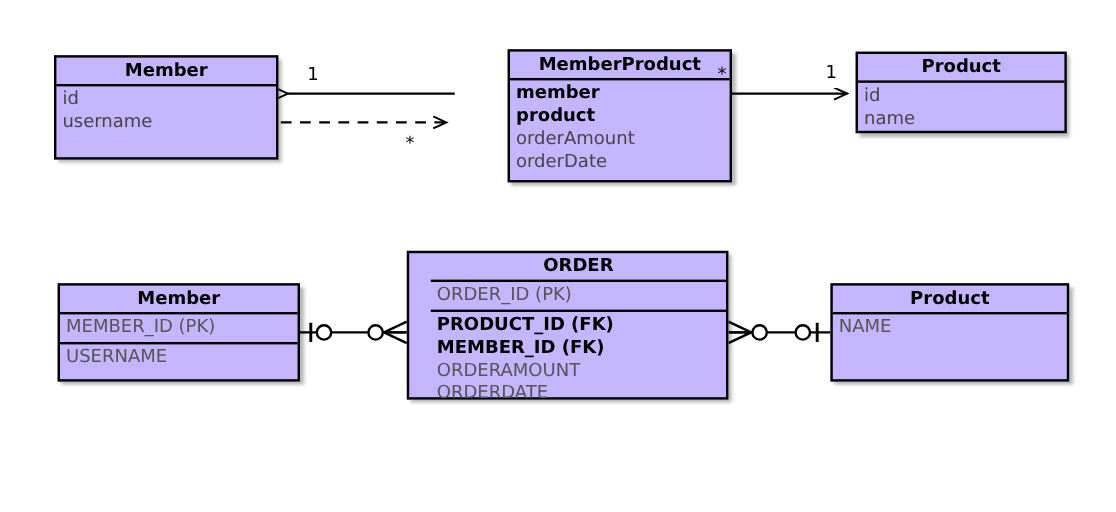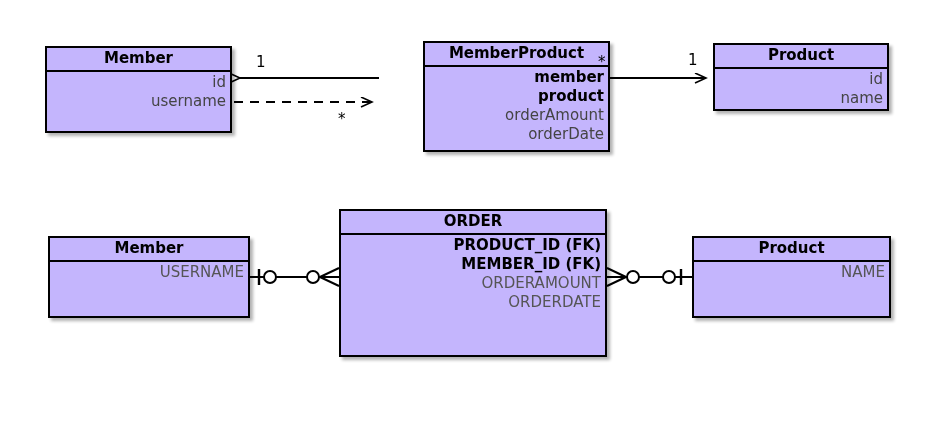--- a/index.html
+++ b/index.html
@@ -34,21 +34,20 @@
     text-align: center;
     font-weight: bold;
     color: #000000;
     font-size: 15px;
     line-height: 19px;
     padding: 1px 4px 2px 4px;
     box-sizing: border-box;
   }
   .sep {
     border-top: 2px solid #000000;
-    text-align: right;
   }
   .compartment {
     padding: 1px 4px 3px 5px;
     box-sizing: border-box;
   }
   .attr {
     font-size: 15px;
     line-height: 19px;
     color: #444444;
     white-space: nowrap;
@@ -163,26 +162,32 @@
     <div class="box-title">Product</div>
     <div class="compartment sep">
       <div class="attr">id</div>
       <div class="attr">name</div>
     </div>
   </div>
 
   <div class="box" style="left:48px; top:236px; width:202px; height:82px;">
     <div class="box-title">Member</div>
     <div class="compartment sep">
+      <div class="attr pkrow">MEMBER_ID (PK)</div>
+    </div>
+    <div class="compartment sep">
       <div class="attr pkrow">USERNAME</div>
     </div>
   </div>
 
-  <div class="box" style="left:339px; top:209px; width:268px; height:148px;">
+  <div class="box" style="left:339px; top:209px; width:268px; height:124px;padding-left:18px;">
     <div class="box-title">ORDER</div>
+    <div class="compartment sep">
+      <div class="attr pkrow">ORDER_ID (PK)</div>
+    </div>
     <div class="compartment sep">
       <div class="attr bold">PRODUCT_ID (FK)</div>
       <div class="attr bold">MEMBER_ID (FK)</div>
       <div class="attr pkrow">ORDERAMOUNT</div>
       <div class="attr pkrow">ORDERDATE</div>
     </div>
   </div>
 
   <div class="box" style="left:692px; top:236px; width:199px; height:82px;">
     <div class="box-title">Product</div>

